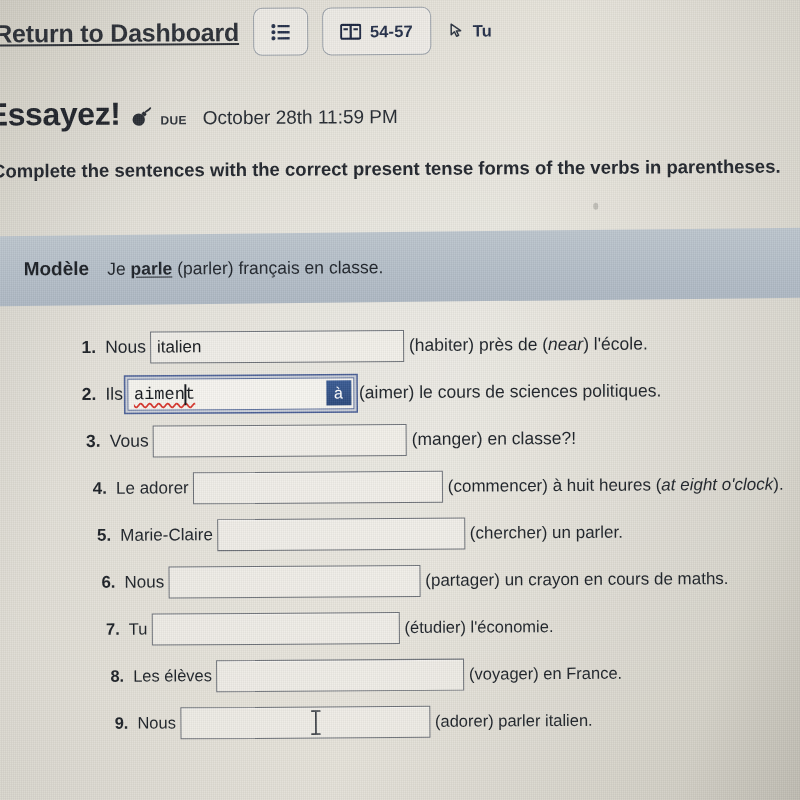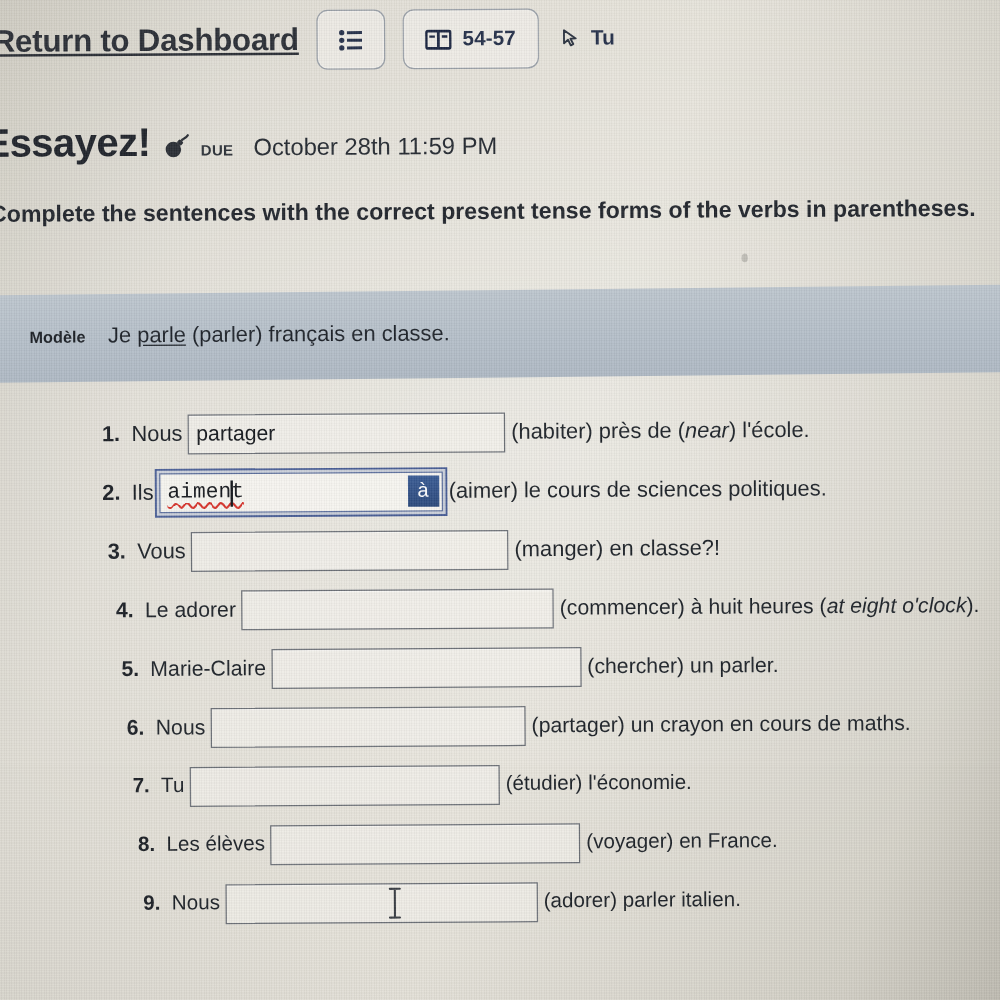--- a/index.html
+++ b/index.html
@@ -140,29 +140,29 @@
   .modele-row {
     position: absolute;
     left: 22px;
     top: 256px;
     display: flex;
     align-items: baseline;
     gap: 18px;
     z-index: 6;
   }
   .modele-label {
-    font-size: 13px;
+    font-size: 19px;
     font-weight: 800;
     color: #1c2026;
   }
   .modele-text {
     font-size: 17.5px;
     color: #1e232a;
   }
-  .modele-text b { font-weight: 400; text-decoration: underline; text-underline-offset: 2px; }
+  .modele-text b { font-weight: 700; text-decoration: underline; text-underline-offset: 2px; }
 
   
   .items {
     position: absolute;
     left: 0;
     top: 322px;
     width: 800px;
     z-index: 6;
   }
   .item {
@@ -322,21 +322,21 @@
     </span>
   </div>
 
   <div class="speck" style="left:592px; top:204px;"></div>
 
   <div class="items" id="items">
         <div class="item" style="font-size: 17.5px; padding-left: 74px;">
           <span class="num" style="width: 20px;">1.</span>
           <span class="lead">Nous </span>
           <span class="field" role="textbox" style="width: 252px;">
-            <span class="fval">partager</span>
+            <span class="fval">italien</span>
           </span>
           <span class="tail">(habiter) près de (<i>near</i>) l'école.</span>
         </div>
         <div class="item" style="font-size: 17.5px; padding-left: 74px;">
           <span class="num" style="width: 20px;">2.</span>
           <span class="lead">Ils </span>
           <span class="field focused spell" role="textbox" style="width: 225px;">
             <span class="fval">aiment</span>
             <span class="caret" style="left: 56.6px;"></span>
             <span class="accent-btn">à</span>

